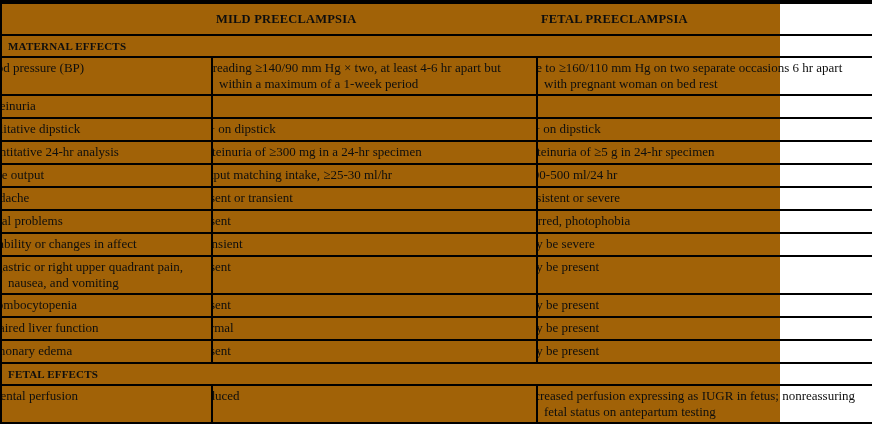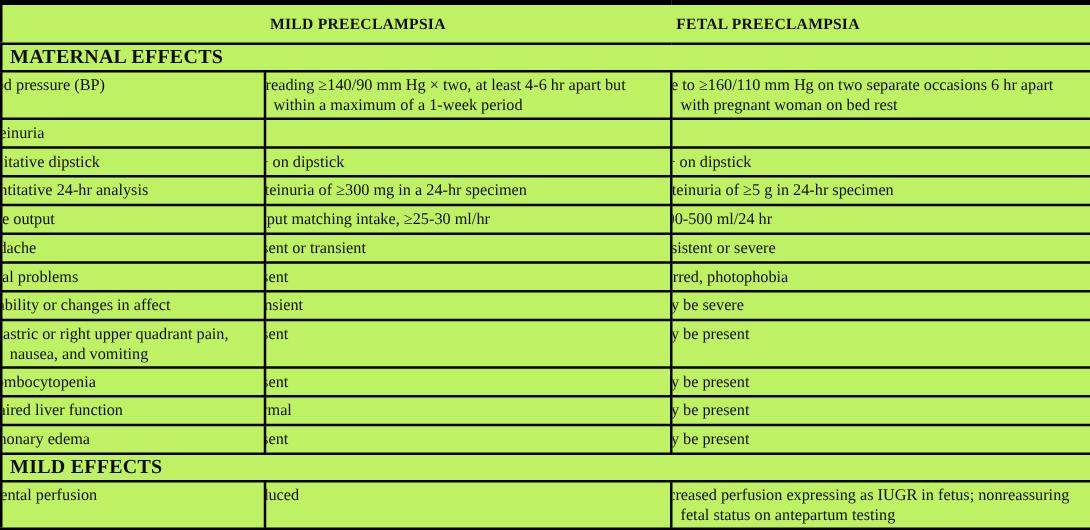--- a/index.html
+++ b/index.html
@@ -1,17 +1,17 @@
 <!DOCTYPE html>
 <html><head>
 <meta charset="utf-8">
 <style>
   html, body { margin: 0; padding: 0; background: #ffffff; }
   .page {
-    width: 872px; height: 424px; background: #bef264; position: relative;
+    width: 780px; height: 424px; background: #a16207; position: relative;
     font-family: "Liberation Serif", serif; color: #0e0e0e;
   }
   table.cmp {
     border-collapse: collapse; table-layout: fixed; width: 872px;
     border-top: 4px solid #000; border-bottom: 4px solid #000;
     border-left: 2px solid #000; border-right: 2px solid #000;
   }
   table.cmp td {
     border: 2px solid #000;
     font-size: 13px; line-height: 16px;
@@ -21,21 +21,21 @@
   }
   
   tr.header-row td {
     border-left: none; border-right: none; border-top: none;
     vertical-align: middle; font-weight: bold; font-size: 12.5px;
     letter-spacing: 0.2px; padding: 2px 2px 2px 4px; text-indent: 0;
   }
   tr.header-row { height: 33px; }
   
   tr.section-row td {
-    font-weight: bold; font-size: 16px; letter-spacing: 0.2px;
+    font-weight: bold; font-size: 11px; letter-spacing: 0.2px;
     vertical-align: middle; padding: 2px 6px; text-indent: 0;
   }
   tr.section-row { height: 20px; }
   
   td.label-cell   { padding-left: 36px; text-indent: -30px; }
   td.label-indent { padding-left: 52px; text-indent: -30px; }
   td.value-cell   { padding-left: 32px; text-indent: -25px; }
   tr.r-1line { height: 23px; }
   tr.r-2line { height: 38px; }
 </style>
@@ -127,21 +127,21 @@
       <td class="value-cell">May be present</td>
     </tr>
 
     <tr class="r-1line">
       <td class="label-cell">Pulmonary edema</td>
       <td class="value-cell">Absent</td>
       <td class="value-cell">May be present</td>
     </tr>
 
     <tr class="section-row">
-      <td colspan="3">MILD EFFECTS</td>
+      <td colspan="3">FETAL EFFECTS</td>
     </tr>
 
     <tr class="r-2line">
       <td class="label-cell">Placental perfusion</td>
       <td class="value-cell">Reduced</td>
       <td class="value-cell">Decreased perfusion expressing as IUGR in fetus; nonreassuring fetal status on antepartum testing</td>
     </tr>
   </tbody>
     </table>
 </div>

